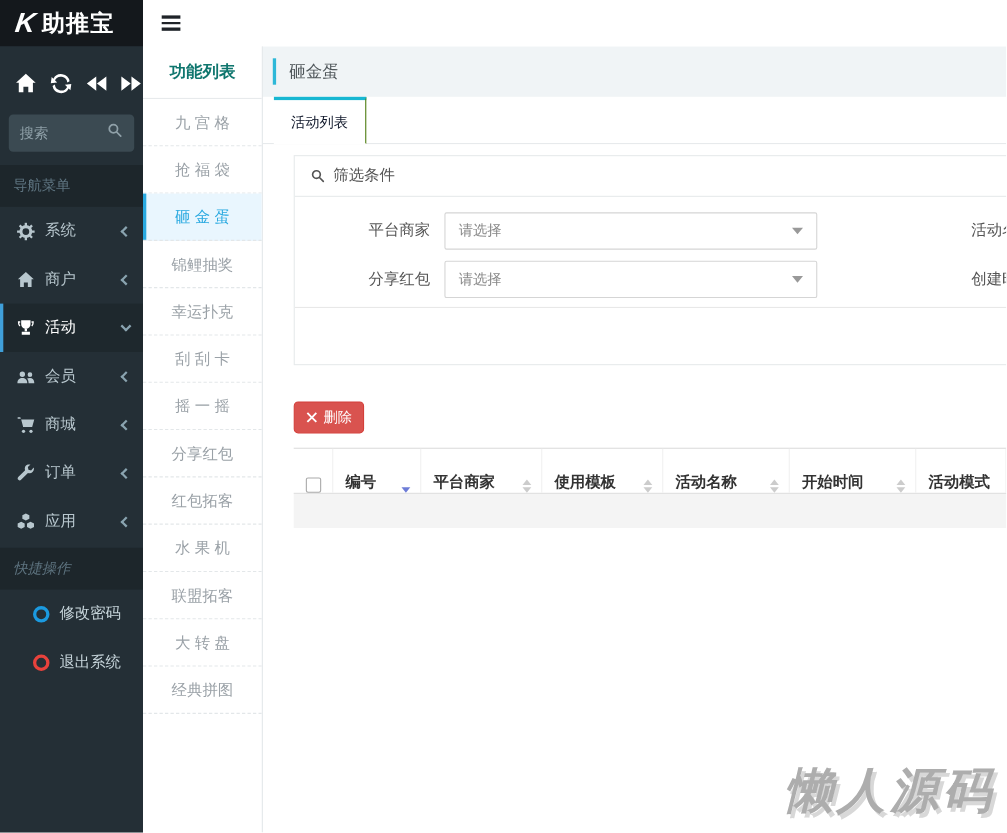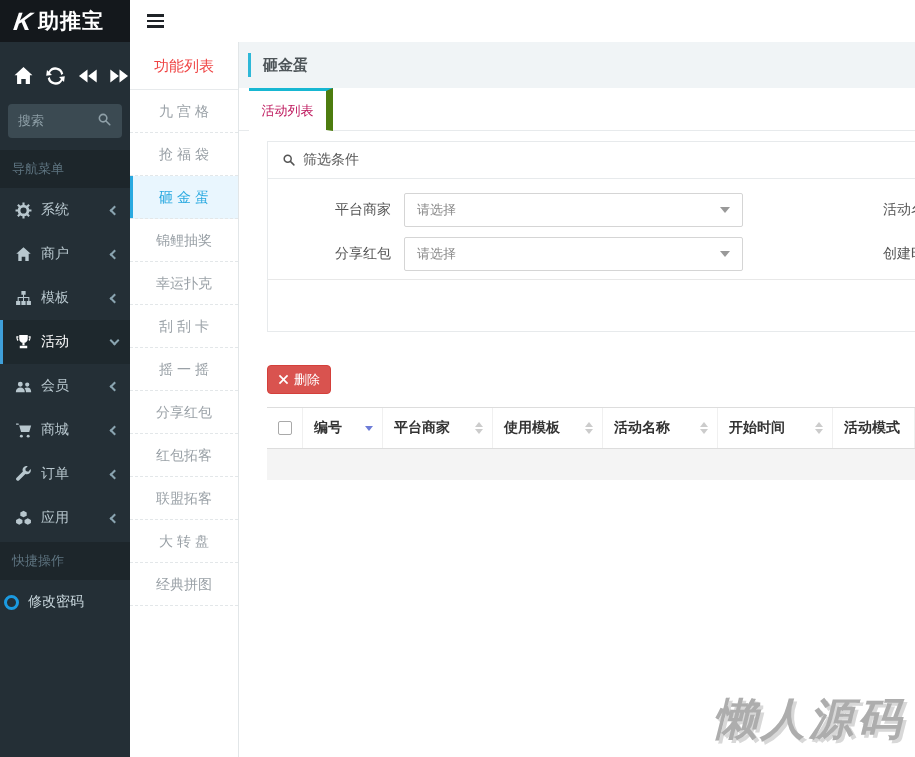--- a/index.html
+++ b/index.html
@@ -11,77 +11,77 @@
   .logo { height:42px; background:#14181c; color:#fff; display:flex; align-items:center; padding-left:14px; cursor:pointer; }
   .logo-mark { font-size:25px; font-weight:bold; font-style:italic; transform:skewX(-8deg); margin-right:6px; line-height:1; }
   .logo-text { font-size:21px; font-weight:bold; letter-spacing:1px; }
   .side-icons { display:flex; align-items:center; gap:11px; padding:16px 0 0 13px; height:52px; }
   .side-icons .icn { width:22px; height:22px; display:inline-flex; cursor:pointer; }
   .side-icons svg { width:100%; height:100%; }
   .search-box { margin:10px 8px 0 8px; height:34px; background:#3b4a52; border-radius:4px; display:flex; align-items:center; padding:0 10px; cursor:text; }
   .search-box .ph { color:#8fa0a8; font-size:13px; flex:1; }
   .search-box svg { width:15px; height:15px; }
   .nav-label, .quick-label { background:#1d262b; color:#5e7480; font-size:13px; padding:10px 12px; margin-top:12px; }
-  .quick-label { margin-top:2px; }
+  .quick-label { margin-top:2px;font-style:italic; }
   .menu { }
   .m-item { height:44px; display:flex; align-items:center; padding:0 12px 0 15px; color:#b8c7ce; font-size:14px; cursor:pointer; position:relative; }
   .m-item .mi { width:17px; height:17px; margin-right:9px; display:inline-flex; }
   .m-item .mi svg { width:100%; height:100%; }
   .m-item .ml { flex:1; }
   .m-item.active { background:#1e282d; color:#fff; }
   .m-item.active::before { content:""; position:absolute; left:0; top:0; bottom:0; width:3px; background:#3f9fd9; }
   .chev { width:7px; height:7px; border-left:2px solid #8aa4b0; border-bottom:2px solid #8aa4b0; display:inline-block; }
   .chev.left { transform:rotate(45deg); }
   .chev.down { transform:rotate(-45deg); margin-top:-3px; }
-  .q-item { height:44px; display:flex; align-items:center; padding-left:4px; color:#c7d5db; font-size:14px; cursor:pointer; }
+  .q-item { height:44px; display:flex; align-items:center; padding-left:30px; color:#c7d5db; font-size:14px; cursor:pointer; }
   .q-item .ring { width:15px; height:15px; border-radius:50%; margin-right:9px; }
   .ring.blue { border:3px solid #1b9ae0; }
   .ring.red { border:3px solid #e8423c; }
 
   
   .right { flex:1; display:flex; flex-direction:column; height:757px; overflow:hidden; }
   .topbar { height:42px; background:#fff; display:flex; align-items:center; padding-left:17px; flex:0 0 42px; }
   .hamburger { width:17px; cursor:pointer; }
   .hamburger i { display:block; height:2.5px; background:#1f2328; margin:3px 0; }
   .content-row { flex:1; display:flex; overflow:hidden; }
 
   
   .funclist { flex:0 0 109px; border-right:1px solid #e2e6e8; background:#fff; overflow:hidden; }
-  .fl-title { height:48px; line-height:48px; text-align:center; font-size:15px; font-weight:normal; color:#ef4444; border-bottom:1px solid #e7eaec; }
+  .fl-title { height:48px; line-height:48px; text-align:center; font-size:15px; font-weight:bold; color:#0f766e; border-bottom:1px solid #e7eaec; }
   .fl-item { height:43px; line-height:42px; text-align:center; font-size:14px; color:#9aa1a7; border-bottom:1px dashed #e3e7e9; cursor:pointer; position:relative; }
   .fl-item.active { background:#e9f6fe; color:#29a9e0; }
   .fl-item.active::before { content:""; position:absolute; left:0; top:0; bottom:0; width:3px; background:#29a9e0; }
 
   
   .main { flex:1; position:relative; overflow:hidden; background:#fff; }
-  .main-header { height:46px; background:#f0f4f6; display:flex; align-items:center;font-weight:bold; }
+  .main-header { height:46px; background:#f0f4f6; display:flex; align-items:center; }
   .title-bar { width:3px; height:24px; background:#2eb8d8; margin-left:9px; }
   .page-title { font-size:15px; color:#4e5559; margin-left:12px; }
   .tabs { height:43px; border-bottom:1px solid #e7eaec; display:flex; padding-left:10px; }
-  .tab { width:84px; background:#fff; border-top:3px solid #17b7d2; border-right:7px solid #4d7c0f; border-bottom:1px solid #fff; margin-bottom:-1px; font-size:13px; color:#be185d; display:flex; align-items:center; justify-content:center; cursor:pointer; }
+  .tab { width:84px; background:#fff; border-top:3px solid #17b7d2; border-right:1px solid #4d7c0f; border-bottom:1px solid #fff; margin-bottom:-1px; font-size:13px; color:#0f172a; display:flex; align-items:center; justify-content:center; cursor:pointer; }
 
   .filter-panel { margin:10px 0 0 28px; width:860px; border:1px solid #e7eaec; background:#fff; }
   .fp-header { height:37px; display:flex; align-items:center; padding:0 14px; border-bottom:1px solid #e7eaec; color:#555; font-size:14px; cursor:pointer; }
   .fp-header svg { width:14px; height:14px; margin-right:7px; }
   .fp-body { padding:14px 0 8px 0; }
   .f-row { display:flex; align-items:center; margin-bottom:10px; }
   .f-label { flex:0 0 136px; text-align:right; padding-right:13px; font-size:14px; color:#555; }
   .f-select { width:339px; height:34px; border:1px solid #d5d5d5; border-radius:2px; background:#fff; display:flex; align-items:center; padding:0 12px; cursor:pointer; position:relative;gap:17px; }
   .f-select .val { font-size:13px; color:#888; flex:1; }
   .f-select .caret { width:0; height:0; border-left:5px solid transparent; border-right:5px solid transparent; border-top:6px solid #999; }
   .f-label2 { margin-left:140px; font-size:14px; color:#555; white-space:nowrap; }
   .fp-divider { border-top:1px solid #e8e8e8; }
   .fp-footer { height:51px; }
 
   .btn-delete { margin:33px 0 0 28px; width:64px; height:29px; background:#d9534f; border:1px solid #d43f3a; border-radius:4px; color:#fff; font-size:13px; display:flex; align-items:center; justify-content:center; gap:5px; cursor:pointer; }
   .btn-delete svg { width:11px; height:11px; }
 
   .table { margin:13px 0 0 28px; width:860px; }
   .t-head { display:flex; border-top:1px solid #ddd; border-bottom:1px solid #ddd; height:42px; background:#fff; }
-  .th { display:flex; align-items:center; padding-left:11px; font-size:14px; font-weight:bold; color:#333; border-right:1px solid #f0f0f0; position:relative; cursor:pointer; }
+  .th { display:flex; align-items:flex-end; padding-left:11px; font-size:14px; font-weight:bold; color:#333; border-right:1px solid #f0f0f0; position:relative; cursor:pointer; }
   .th.cb { flex:0 0 36px; justify-content:center; padding-left:0; }
   .checkbox { width:14px; height:14px; border:1px solid #a9a9a9; border-radius:2px; background:#fff; cursor:pointer; }
   .sort { position:absolute; right:9px; display:flex; flex-direction:column; gap:2px; }
   .car-up { width:0; height:0; border-left:4.5px solid transparent; border-right:4.5px solid transparent; border-bottom:5px solid #ccc; }
   .car-dn { width:0; height:0; border-left:4.5px solid transparent; border-right:4.5px solid transparent; border-top:5px solid #ccc; }
   .car-dn.active { border-top-color:#6d7cd7; }
   .t-empty { height:31px; background:#f4f4f4; }
 
   .watermark { position:absolute; right:10px; bottom:8px; font-size:44px; font-weight:bold; font-style:italic; color:#adadad; letter-spacing:4px; text-shadow:3px 3px 0 #d8d8d8; white-space:nowrap; }
 </style>
@@ -142,29 +142,20 @@
       </div>
       <div class="m-item">
         <span class="mi">
             <svg viewBox="0 0 16 16">
               <path fill="#b8c7ce" d="M8 1.2 14.8 7.4h-1.9V14H9.7v-3.8H6.3V14H3.1V7.4H1.2z"></path>
             </svg>
           </span>
         <span class="ml">商户</span>
         <span class="chev left"></span>
       </div>
-      <div class="m-item">
-        <span class="mi">
-            <svg viewBox="0 0 16 16">
-              <path fill="#b8c7ce" d="M6 1h4v3.5H6zM7.5 4.5h1v2h-1zM2.5 6.5h11v1h-11zM2.5 7.5h1v2.9h-1zM7.5 7.5h1v2.9h-1zM12.5 7.5h1v2.9h-1zM1 10.4h4V14H1zM6 10.4h4V14H6zM11 10.4h4V14h-4z"></path>
-            </svg>
-          </span>
-        <span class="ml">模板</span>
-        <span class="chev left"></span>
-      </div>
       <div class="m-item active">
         <span class="mi">
             <svg viewBox="0 0 16 16">
               <path fill="#fff" d="M4 1h8v3.5a4 4 0 0 1-8 0zM7 8h2v2.5H7zM4.5 11h7v2.5h-7zM1.2 2h2v1.2h-.8c0 1 .3 1.8.9 2.3l-.7 1C1.6 5.7 1.2 4 1.2 2zM14.8 2h-2v1.2h.8c0 1-.3 1.8-.9 2.3l.7 1c1-.8 1.4-2.5 1.4-4.5z"></path>
             </svg>
           </span>
         <span class="ml">活动</span>
         <span class="chev down"></span>
       </div>
       <div class="m-item">
@@ -204,20 +195,24 @@
           </span>
         <span class="ml">应用</span>
         <span class="chev left"></span>
       </div>
     </nav>
 
     <div class="quick-label">快捷操作</div>
     <div class="q-item">
       <span class="ring blue"></span>
       <span>修改密码</span>
+    </div>
+    <div class="q-item">
+      <span class="ring red"></span>
+      <span>退出系统</span>
     </div>
   </aside>
 
   <div class="right">
     <header class="topbar">
       <span class="hamburger">
           <i></i>
           <i></i>
           <i></i>
         </span>
@@ -229,20 +224,21 @@
         <div class="fl-title">功能列表</div>
         <div class="fl-item">九 宫 格</div>
         <div class="fl-item">抢 福 袋</div>
         <div class="fl-item active">砸 金 蛋</div>
         <div class="fl-item">锦鲤抽奖</div>
         <div class="fl-item">幸运扑克</div>
         <div class="fl-item">刮 刮 卡</div>
         <div class="fl-item">摇 一 摇</div>
         <div class="fl-item">分享红包</div>
         <div class="fl-item">红包拓客</div>
+        <div class="fl-item">水 果 机</div>
         <div class="fl-item">联盟拓客</div>
         <div class="fl-item">大 转 盘</div>
         <div class="fl-item">经典拼图</div>
       </aside>
 
       <main class="main">
         <div class="main-header">
           <span class="title-bar"></span>
           <span class="page-title">砸金蛋</span>
         </div>

